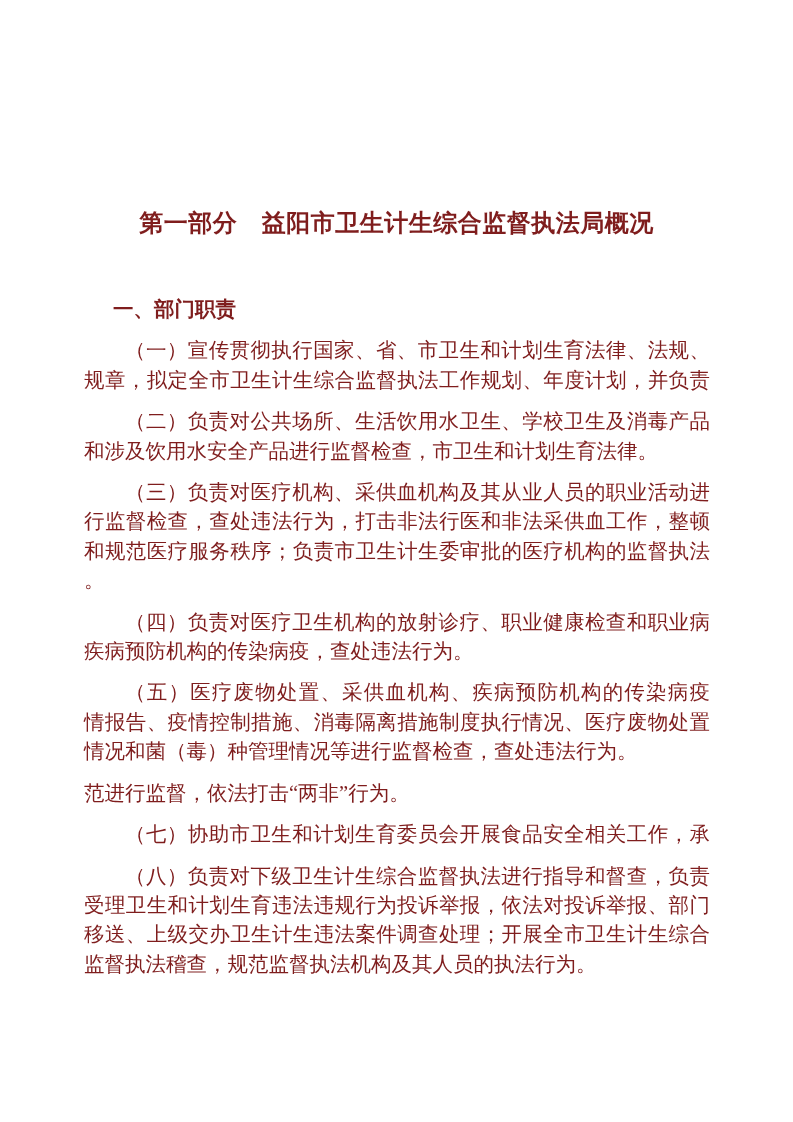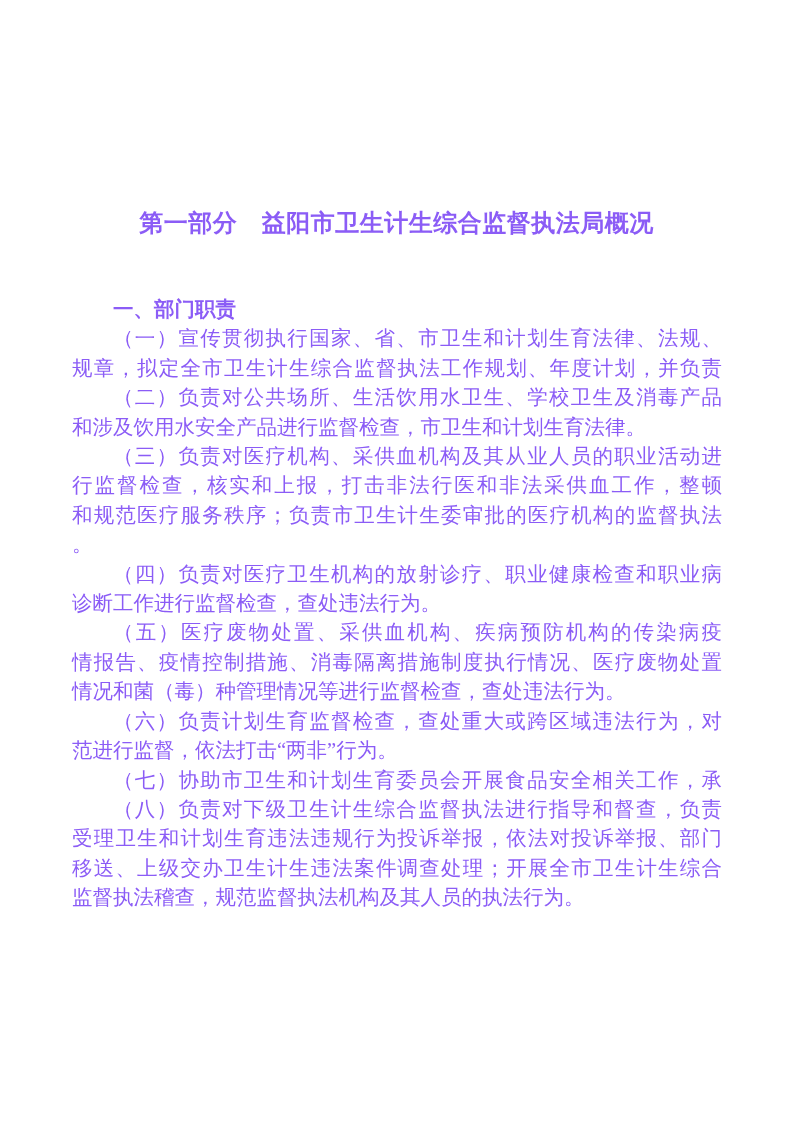--- a/index.html
+++ b/index.html
@@ -7,21 +7,21 @@
     padding: 0;
     background: #ffffff;
   }
   .page {
     position: relative;
     width: 793px;
     height: 1122px;
     background: #ffffff;
     overflow: hidden;
     font-family: "Liberation Serif", serif;
-    color: #8b5cf6;
+    color: #7f1d1d;
   }
   .doc-title {
     position: absolute;
     top: 206px;
     left: 0;
     right: 0;
     text-align: center;
     font-size: 24px;
     line-height: 34px;
     font-weight: 700;
@@ -34,21 +34,21 @@
     left: 72px;
     width: 650px;
     font-size: 20.5px;
     line-height: 29.4px;
   }
   .section-heading {
     font-weight: 700;
     text-indent: 2em;
   }
   .paragraph {
-    margin: 0;
+    margin: 12px;
     padding: 0;
   }
   .line {
     text-align: justify;
     text-align-last: justify;
     min-height: 29.4px;
   }
   .line.first {
     text-indent: 2em;
   }
@@ -68,35 +68,34 @@
         <div class="paragraph">
           <div class="line first">（一）宣传贯彻执行国家、省、市卫生和计划生育法律、法规、</div>
           <div class="line">规章，拟定全市卫生计生综合监督执法工作规划、年度计划，并负责</div>
         </div>
         <div class="paragraph">
           <div class="line first">（二）负责对公共场所、生活饮用水卫生、学校卫生及消毒产品</div>
           <div class="line last">和涉及饮用水安全产品进行监督检查，市卫生和计划生育法律。</div>
         </div>
         <div class="paragraph">
           <div class="line first">（三）负责对医疗机构、采供血机构及其从业人员的职业活动进</div>
-          <div class="line">行监督检查，核实和上报，打击非法行医和非法采供血工作，整顿</div>
+          <div class="line">行监督检查，查处违法行为，打击非法行医和非法采供血工作，整顿</div>
           <div class="line">和规范医疗服务秩序；负责市卫生计生委审批的医疗机构的监督执法</div>
           <div class="line last">。</div>
         </div>
         <div class="paragraph">
           <div class="line first">（四）负责对医疗卫生机构的放射诊疗、职业健康检查和职业病</div>
-          <div class="line last">诊断工作进行监督检查，查处违法行为。</div>
+          <div class="line last">疾病预防机构的传染病疫，查处违法行为。</div>
         </div>
         <div class="paragraph">
           <div class="line first">（五）医疗废物处置、采供血机构、疾病预防机构的传染病疫</div>
           <div class="line">情报告、疫情控制措施、消毒隔离措施制度执行情况、医疗废物处置</div>
           <div class="line last">情况和菌（毒）种管理情况等进行监督检查，查处违法行为。</div>
         </div>
         <div class="paragraph">
-          <div class="line first">（六）负责计划生育监督检查，查处重大或跨区域违法行为，对</div>
           <div class="line last">范进行监督，依法打击“两非”行为。</div>
         </div>
         <div class="paragraph">
           <div class="line first">（七）协助市卫生和计划生育委员会开展食品安全相关工作，承</div>
         </div>
         <div class="paragraph">
           <div class="line first">（八）负责对下级卫生计生综合监督执法进行指导和督查，负责</div>
           <div class="line">受理卫生和计划生育违法违规行为投诉举报，依法对投诉举报、部门</div>
           <div class="line">移送、上级交办卫生计生违法案件调查处理；开展全市卫生计生综合</div>
           <div class="line last">监督执法稽查，规范监督执法机构及其人员的执法行为。</div>

